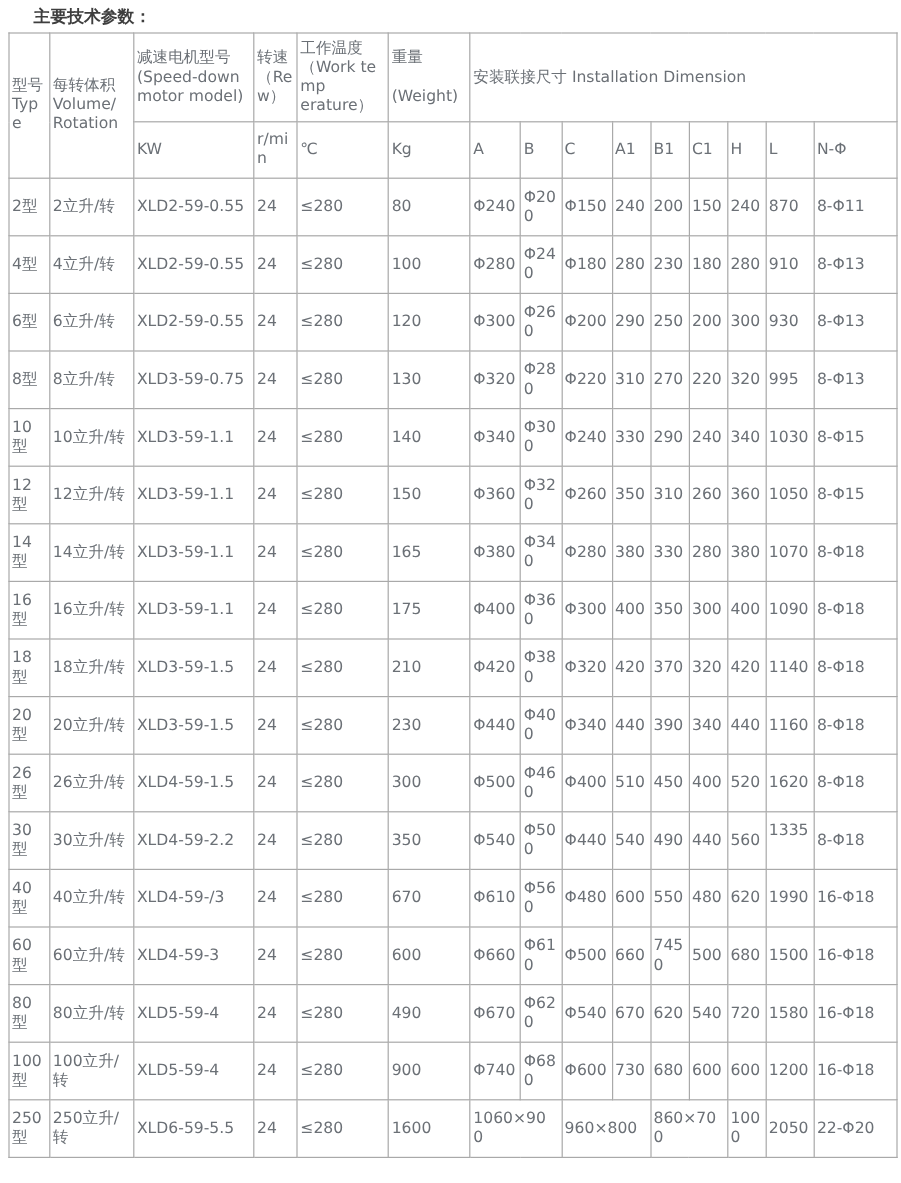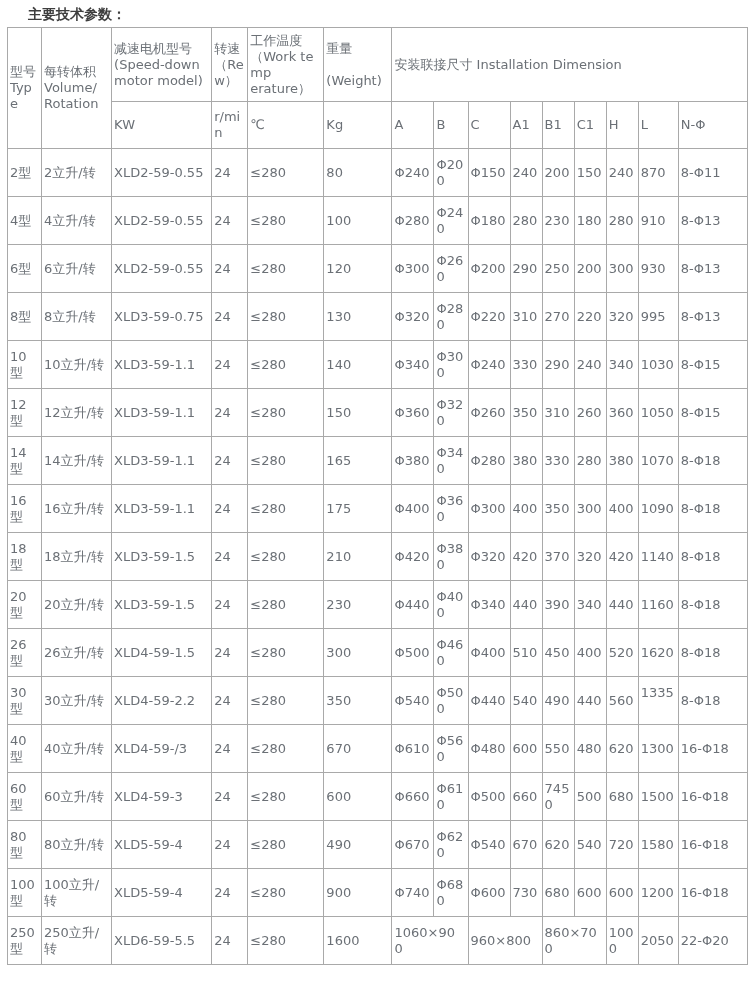--- a/index.html
+++ b/index.html
@@ -314,21 +314,21 @@
           <td>24</td>
           <td>≤280</td>
           <td>670</td>
           <td>Φ610</td>
           <td>Φ560</td>
           <td>Φ480</td>
           <td>600</td>
           <td>550</td>
           <td>480</td>
           <td>620</td>
-          <td>1300</td>
+          <td>1990</td>
           <td>16-Φ18</td>
         </tr>
         <tr>
           <td>60型</td>
           <td>60立升/转</td>
           <td>XLD4-59-3</td>
           <td>24</td>
           <td>≤280</td>
           <td>600</td>
           <td>Φ660</td>

